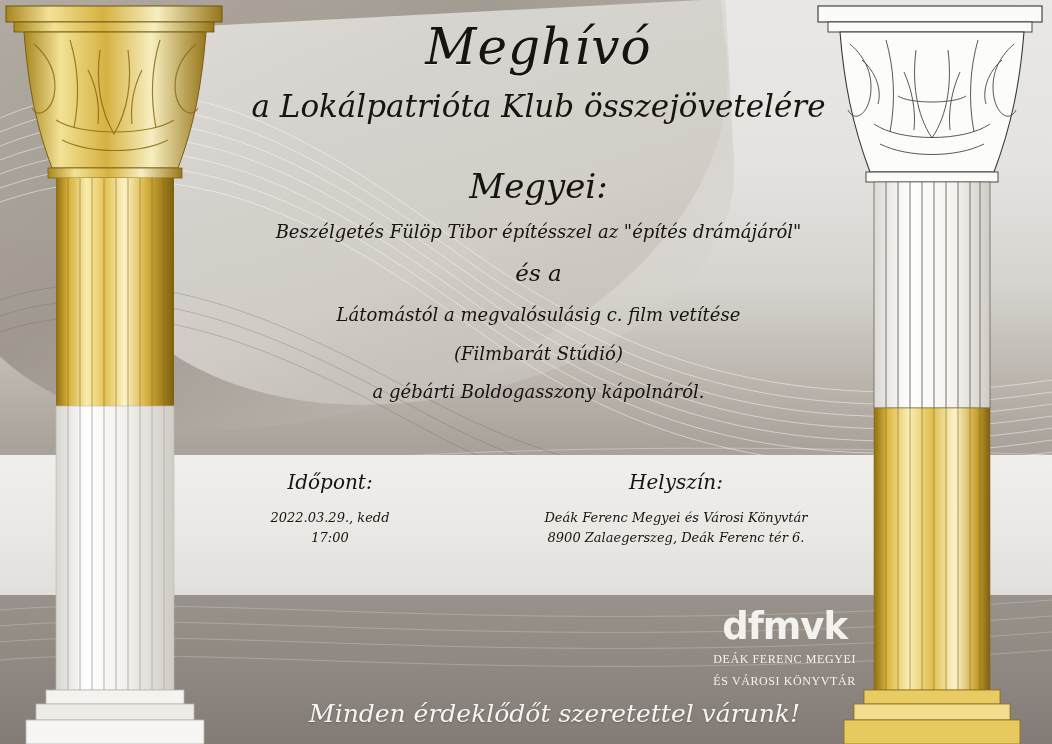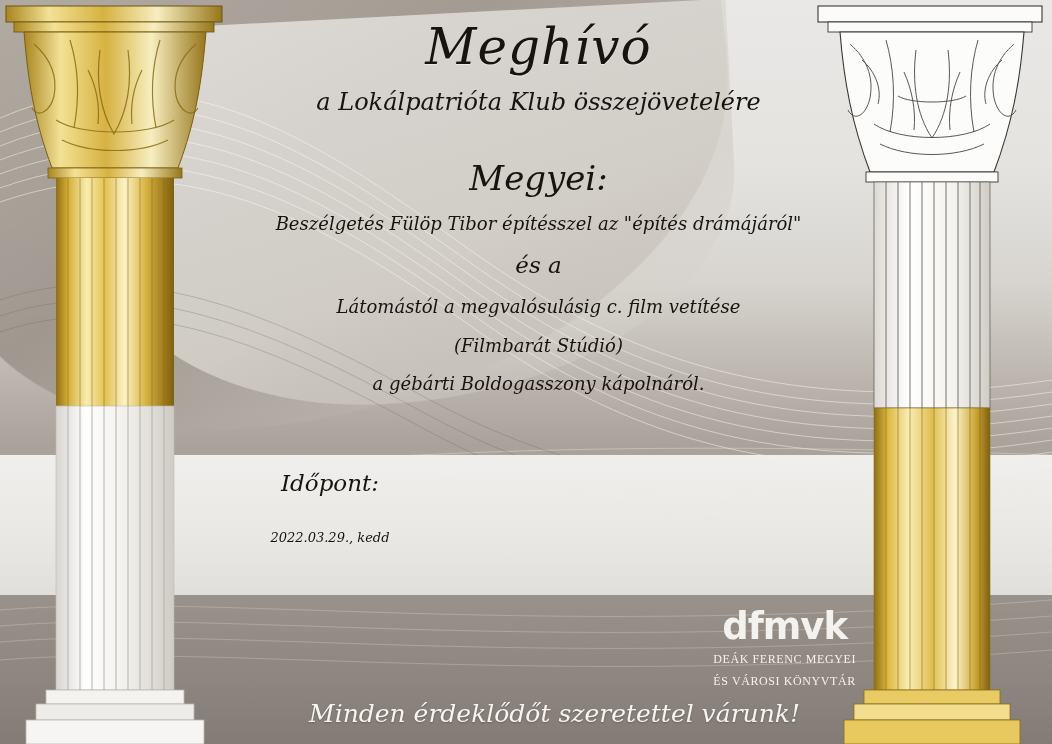--- a/index.html
+++ b/index.html
@@ -96,21 +96,21 @@
   .title {
     font-family: "DejaVu Serif", serif;
     font-style: italic;
     font-size: 50px;
     letter-spacing: 1px;
     margin-top: 18px;
     text-shadow: 0 1px 0 rgba(255,255,255,.5);
   }
   .subtitle {
     font-style: italic;
-    font-size: 24px;
+    font-size: 31px;
     margin-top: 12px;
   }
   .program-label {
     font-style: italic;
     font-size: 34px;
     margin-top: 42px;
   }
   .program-line {
     font-style: italic;
     font-size: 18px;
@@ -129,22 +129,22 @@
     justify-content: space-between;
     color: #17130f;
   }
   .info-col {
     text-align: center;
     flex: 1;
   }
   .info-col.when { flex: 0 0 300px; }
   .info-head {
     font-style: italic;
-    font-size: 23px;
-    margin-bottom: 32px;
+    font-size: 20px;
+    margin-bottom: 14px;
   }
   .info-line {
     font-style: italic;
     font-size: 13px;
     line-height: 1.5;
   }
 
   
   .logo {
     position: absolute;
@@ -382,20 +382,26 @@
     <div class="program-line small">és a</div>
     <div class="program-line">Látomástól a megvalósulásig c. film vetítése</div>
     <div class="program-line">(Filmbarát Stúdió)</div>
     <div class="program-line">a gébárti Boldogasszony kápolnáról.</div>
   </div>
 
   <div class="info">
     <div class="info-col when">
       <div class="info-head">Időpont:</div>
       <div class="info-line">2022.03.29., kedd</div>
+      <div class="info-line">17:00</div>
+    </div>
+    <div class="info-col where">
+      <div class="info-head">Helyszín:</div>
+      <div class="info-line">Deák Ferenc Megyei és Városi Könyvtár</div>
+      <div class="info-line">8900 Zalaegerszeg, Deák Ferenc tér 6.</div>
     </div>
   </div>
 
   <div class="logo">
     <div class="logo-mark">dfmvk</div>
     <div class="logo-sub">DEÁK FERENC MEGYEI</div>
     <div class="logo-sub">ÉS VÁROSI KÖNYVTÁR</div>
   </div>
 
   <div class="footer">Minden érdeklődőt szeretettel várunk!</div>

